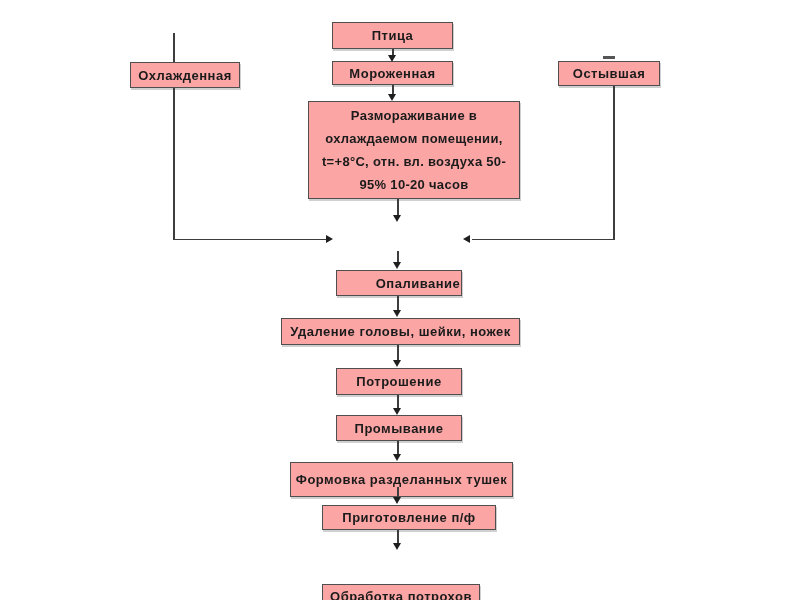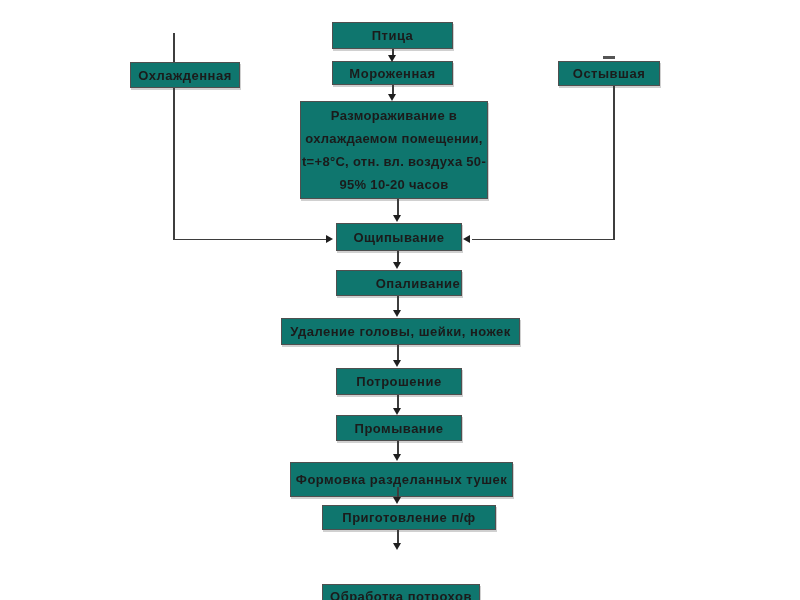--- a/index.html
+++ b/index.html
@@ -1,21 +1,21 @@
 <!DOCTYPE html>
 <html><head>
 <meta charset="utf-8">
 <style>
   html,body{margin:0;padding:0;background:#fff;}
   .stage{
     position:relative;width:800px;height:600px;background:#ffffff;overflow:hidden;
     font-family:"Liberation Sans","DejaVu Sans",sans-serif;
   }
   .node{
-    position:absolute;box-sizing:border-box;background:#0f766e;
+    position:absolute;box-sizing:border-box;background:#fca5a5;
     border:1.5px solid #4f4f4f;
     box-shadow:1px 2px 0 rgba(150,150,150,0.45);
     display:flex;align-items:center;justify-content:center;
     font-weight:bold;font-size:13px;color:#1b1b1b;letter-spacing:0.5px;
     text-align:center;white-space:nowrap;
   }
   .node.multi{flex-direction:column;justify-content:center;line-height:23px;letter-spacing:0.3px;}
   .vline,.hline{position:absolute;background:#3d3d3d;}
   .vline{width:1.5px;}
   .hline{height:1.5px;}
@@ -41,30 +41,27 @@
   </div>
 
   <div class="node" style="left:332px;top:61px;width:121px;height:24px;">
     <span>Мороженная</span>
   </div>
 
   <div class="node" style="left:558px;top:61px;width:102px;height:25px;">
     <span>Остывшая</span>
   </div>
 
-  <div class="node multi" style="left:300px;top:101px;width:188px;height:98px;">
+  <div class="node multi" style="left:308px;top:101px;width:212px;height:98px;">
     <div>Размораживание в</div>
     <div>охлаждаемом помещении,</div>
     <div>t=+8°С, отн. вл. воздуха 50-</div>
     <div>95% 10-20 часов</div>
   </div>
 
-  <div class="node" style="left:336px;top:223px;width:126px;height:28px;">
-    <span>Ощипывание</span>
-  </div>
 
   <div class="node" style="left:336px;top:270px;width:126px;height:26px;padding-left:38px;">
     <span>Опаливание</span>
   </div>
 
   <div class="node" style="left:281px;top:318px;width:239px;height:27px;">
     <span>Удаление головы, шейки, ножек</span>
   </div>
 
   <div class="node" style="left:336px;top:368px;width:126px;height:27px;">

